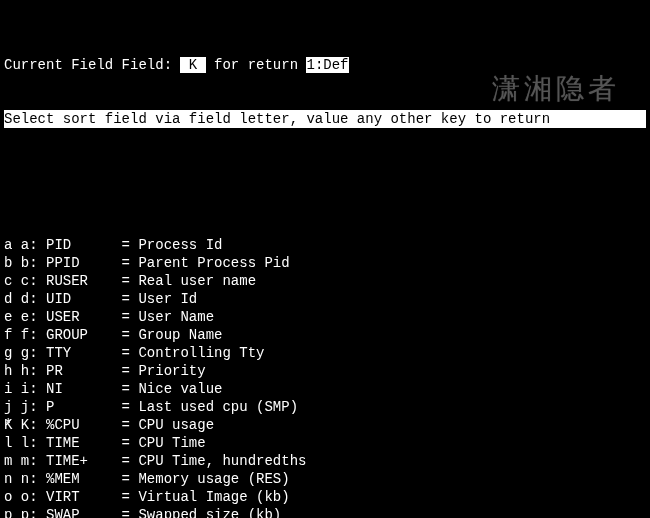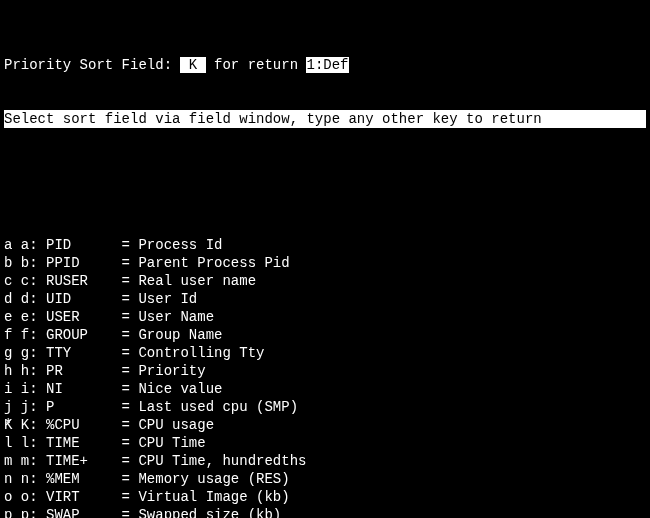--- a/index.html
+++ b/index.html
@@ -42,19 +42,20 @@
     text-shadow: 0 0 1px #333;
     pointer-events: none;
   }
   .field-key { display:inline-block; width: 0; }
 </style>
 </head>
 <body>
 
 <div class="screen">
 
-  <span class="header1"><span>Priority Sort Field: </span><span class="inv"> K </span><span> for return </span><span class="inv">1:Def</span></span>
-  <span class="header2 inv">Select sort field via field window, type any other key to return </span>
+  <span class="header1"><span>Current Field Field: </span><span class="inv"> K </span><span> for return </span><span class="inv">1:Def</span></span>
+  <span class="header2 inv">Select sort field via field letter, value any other key to return </span>
   <span class="row"> </span>
 
   <div id="fields"><span class="row"><span class="field-key">a</span><span>  a: PID      = Process Id</span></span><span class="row"><span class="field-key">b</span><span>  b: PPID     = Parent Process Pid</span></span><span class="row"><span class="field-key">c</span><span>  c: RUSER    = Real user name</span></span><span class="row"><span class="field-key">d</span><span>  d: UID      = User Id</span></span><span class="row"><span class="field-key">e</span><span>  e: USER     = User Name</span></span><span class="row"><span class="field-key">f</span><span>  f: GROUP    = Group Name</span></span><span class="row"><span class="field-key">g</span><span>  g: TTY      = Controlling Tty</span></span><span class="row"><span class="field-key">h</span><span>  h: PR       = Priority</span></span><span class="row"><span class="field-key">i</span><span>  i: NI       = Nice value</span></span><span class="row"><span class="field-key">j</span><span>  j: P        = Last used cpu (SMP)</span></span><span class="row"><span class="field-key">K</span><span>* K: %CPU     = CPU usage</span></span><span class="row"><span class="field-key">l</span><span>  l: TIME     = CPU Time</span></span><span class="row"><span class="field-key">m</span><span>  m: TIME+    = CPU Time, hundredths</span></span><span class="row"><span class="field-key">n</span><span>  n: %MEM     = Memory usage (RES)</span></span><span class="row"><span class="field-key">o</span><span>  o: VIRT     = Virtual Image (kb)</span></span><span class="row"><span class="field-key">p</span><span>  p: SWAP     = Swapped size (kb)</span></span></div>
 
+  <div class="watermark">潇湘隐者</div>
 </div>
 
 </body></html>

